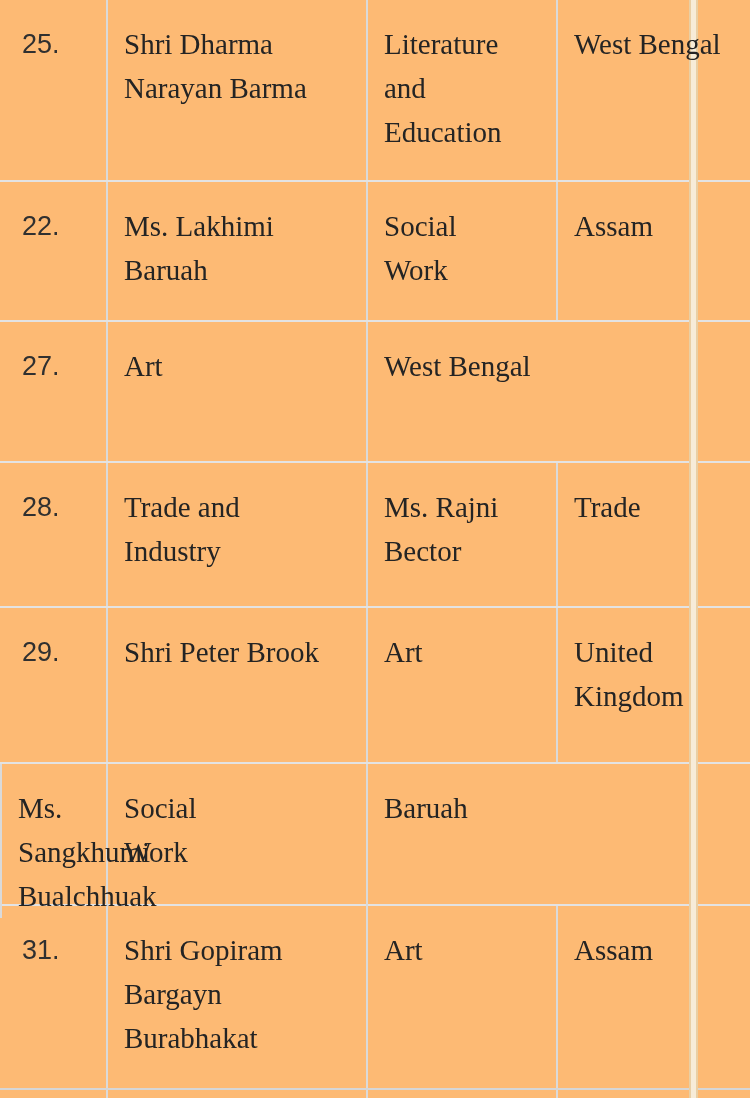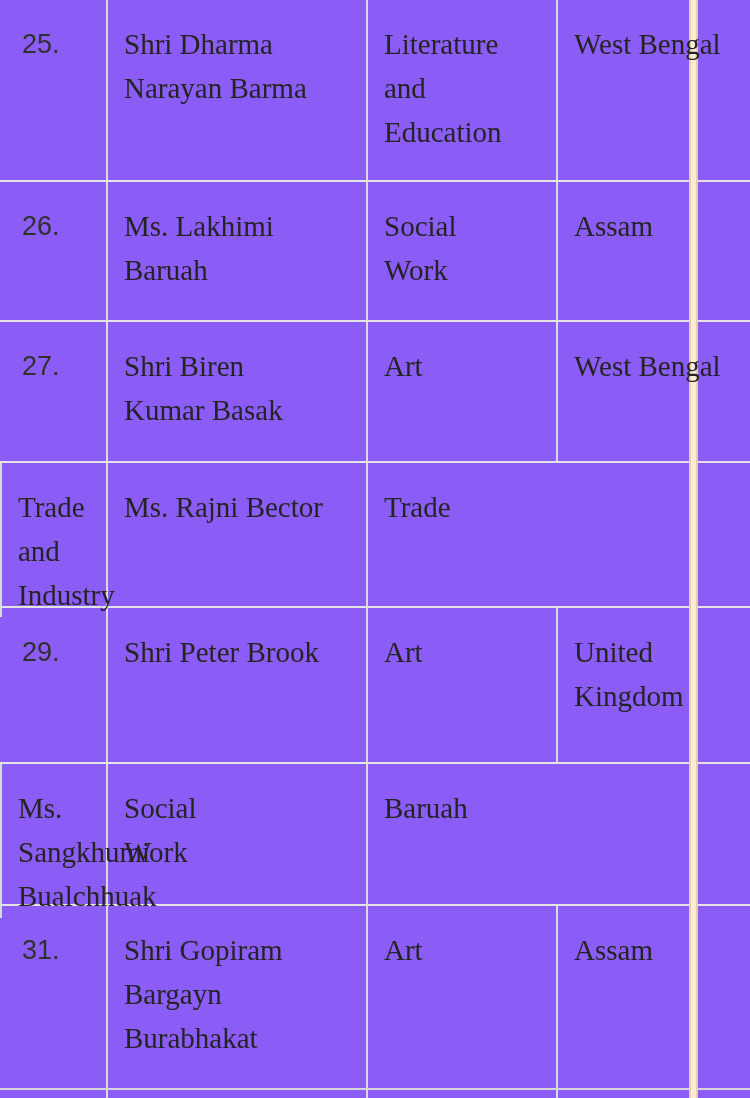--- a/index.html
+++ b/index.html
@@ -6,21 +6,21 @@
   body {
     width: 750px; height: 1098px;
     overflow: hidden;
     background: #ffffff;
     font-family: "Liberation Serif", serif;
   }
   .viewport {
     position: relative;
     width: 750px; height: 1098px;
     overflow: hidden;
-    background: #8b5cf6;
+    background: #fdba74;
   }
   .awards-table {
     position: absolute;
     top: 0; left: 0;
     width: 950px;
     display: block;
   }
   .t-row {
     display: grid;
     grid-template-columns: 106px 260px 190px 394px;
@@ -77,37 +77,36 @@
       <div class="cell num"><span>25.</span></div>
       <div class="cell b-left"><span>Shri Dharma
 Narayan Barma</span></div>
       <div class="cell b-left"><span>Literature
 and
 Education</span></div>
       <div class="cell b-left state-cell"><span>West Bengal</span></div>
     </div>
 
     <div class="t-row row-26">
-      <div class="cell num"><span>26.</span></div>
+      <div class="cell num"><span>22.</span></div>
       <div class="cell b-left"><span>Ms. Lakhimi
 Baruah</span></div>
       <div class="cell b-left"><span>Social
 Work</span></div>
       <div class="cell b-left state-cell"><span>Assam</span></div>
     </div>
 
     <div class="t-row row-27">
       <div class="cell num"><span>27.</span></div>
-      <div class="cell b-left"><span>Shri Biren
-Kumar Basak</span></div>
       <div class="cell b-left"><span>Art</span></div>
       <div class="cell b-left state-cell"><span>West Bengal</span></div>
     </div>
 
     <div class="t-row row-28">
+      <div class="cell num"><span>28.</span></div>
       <div class="cell b-left"><span>Trade and
 Industry</span></div>
       <div class="cell b-left"><span>Ms. Rajni Bector</span></div>
       <div class="cell b-left state-cell"><span>Trade</span></div>
     </div>
 
     <div class="t-row row-29">
       <div class="cell num"><span>29.</span></div>
       <div class="cell b-left"><span>Shri Peter Brook</span></div>
       <div class="cell b-left"><span>Art</span></div>

